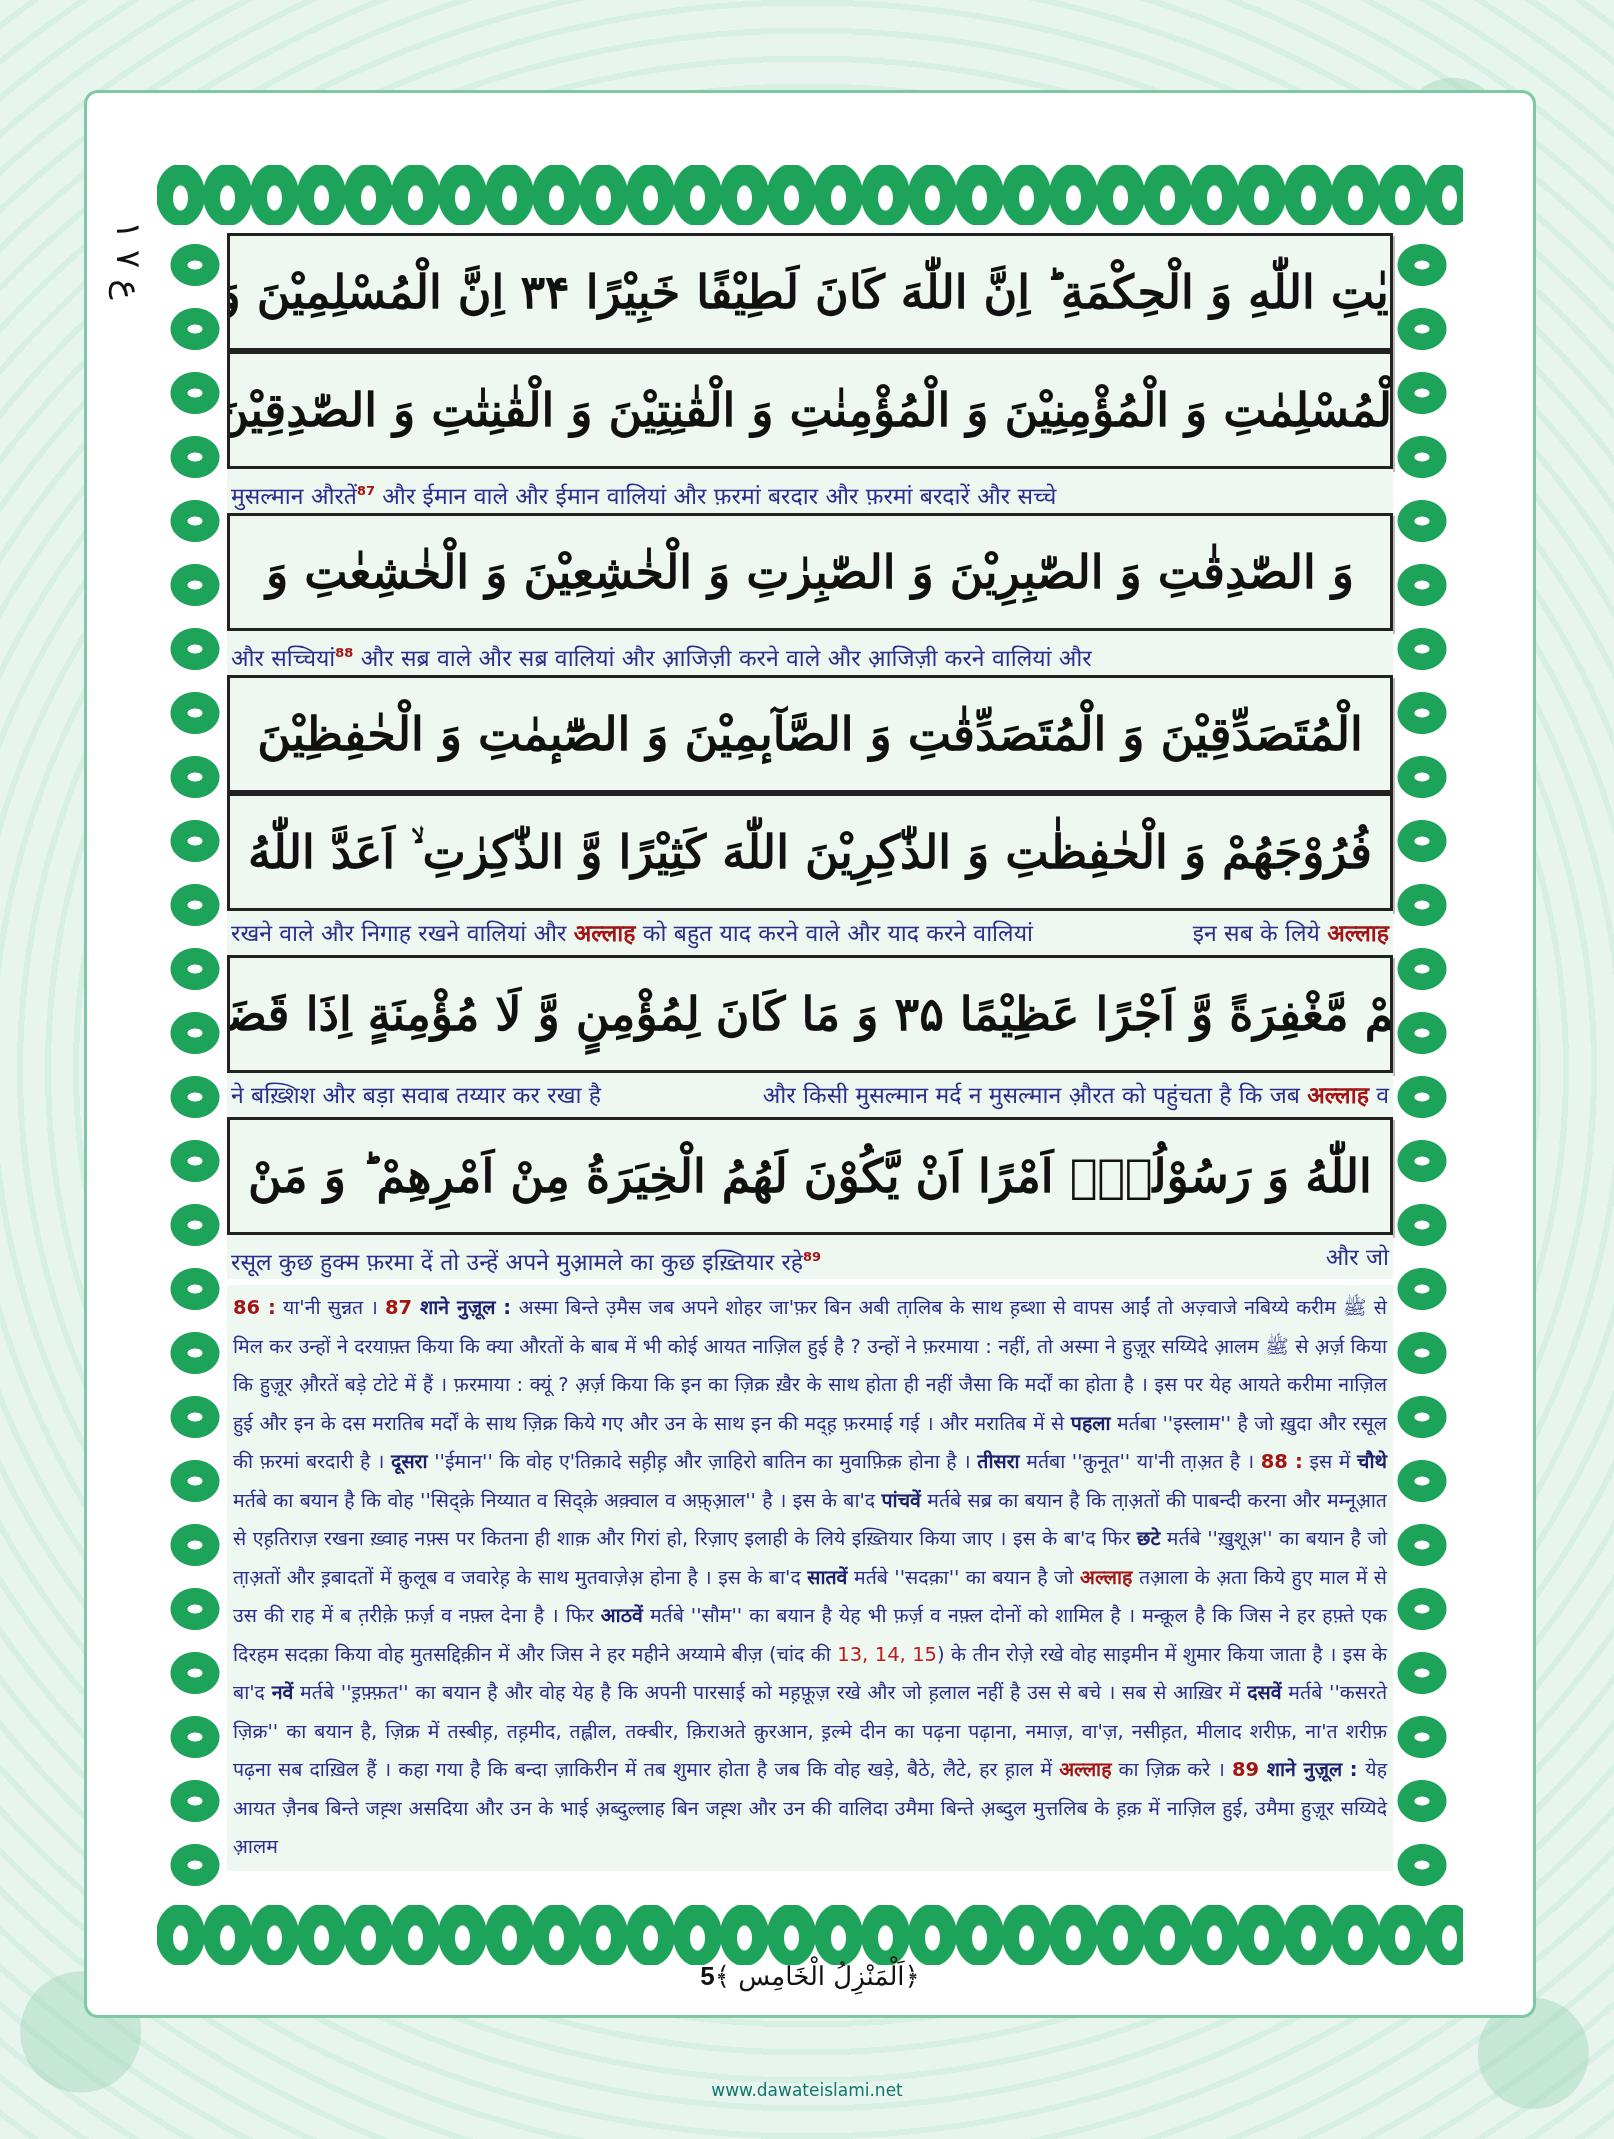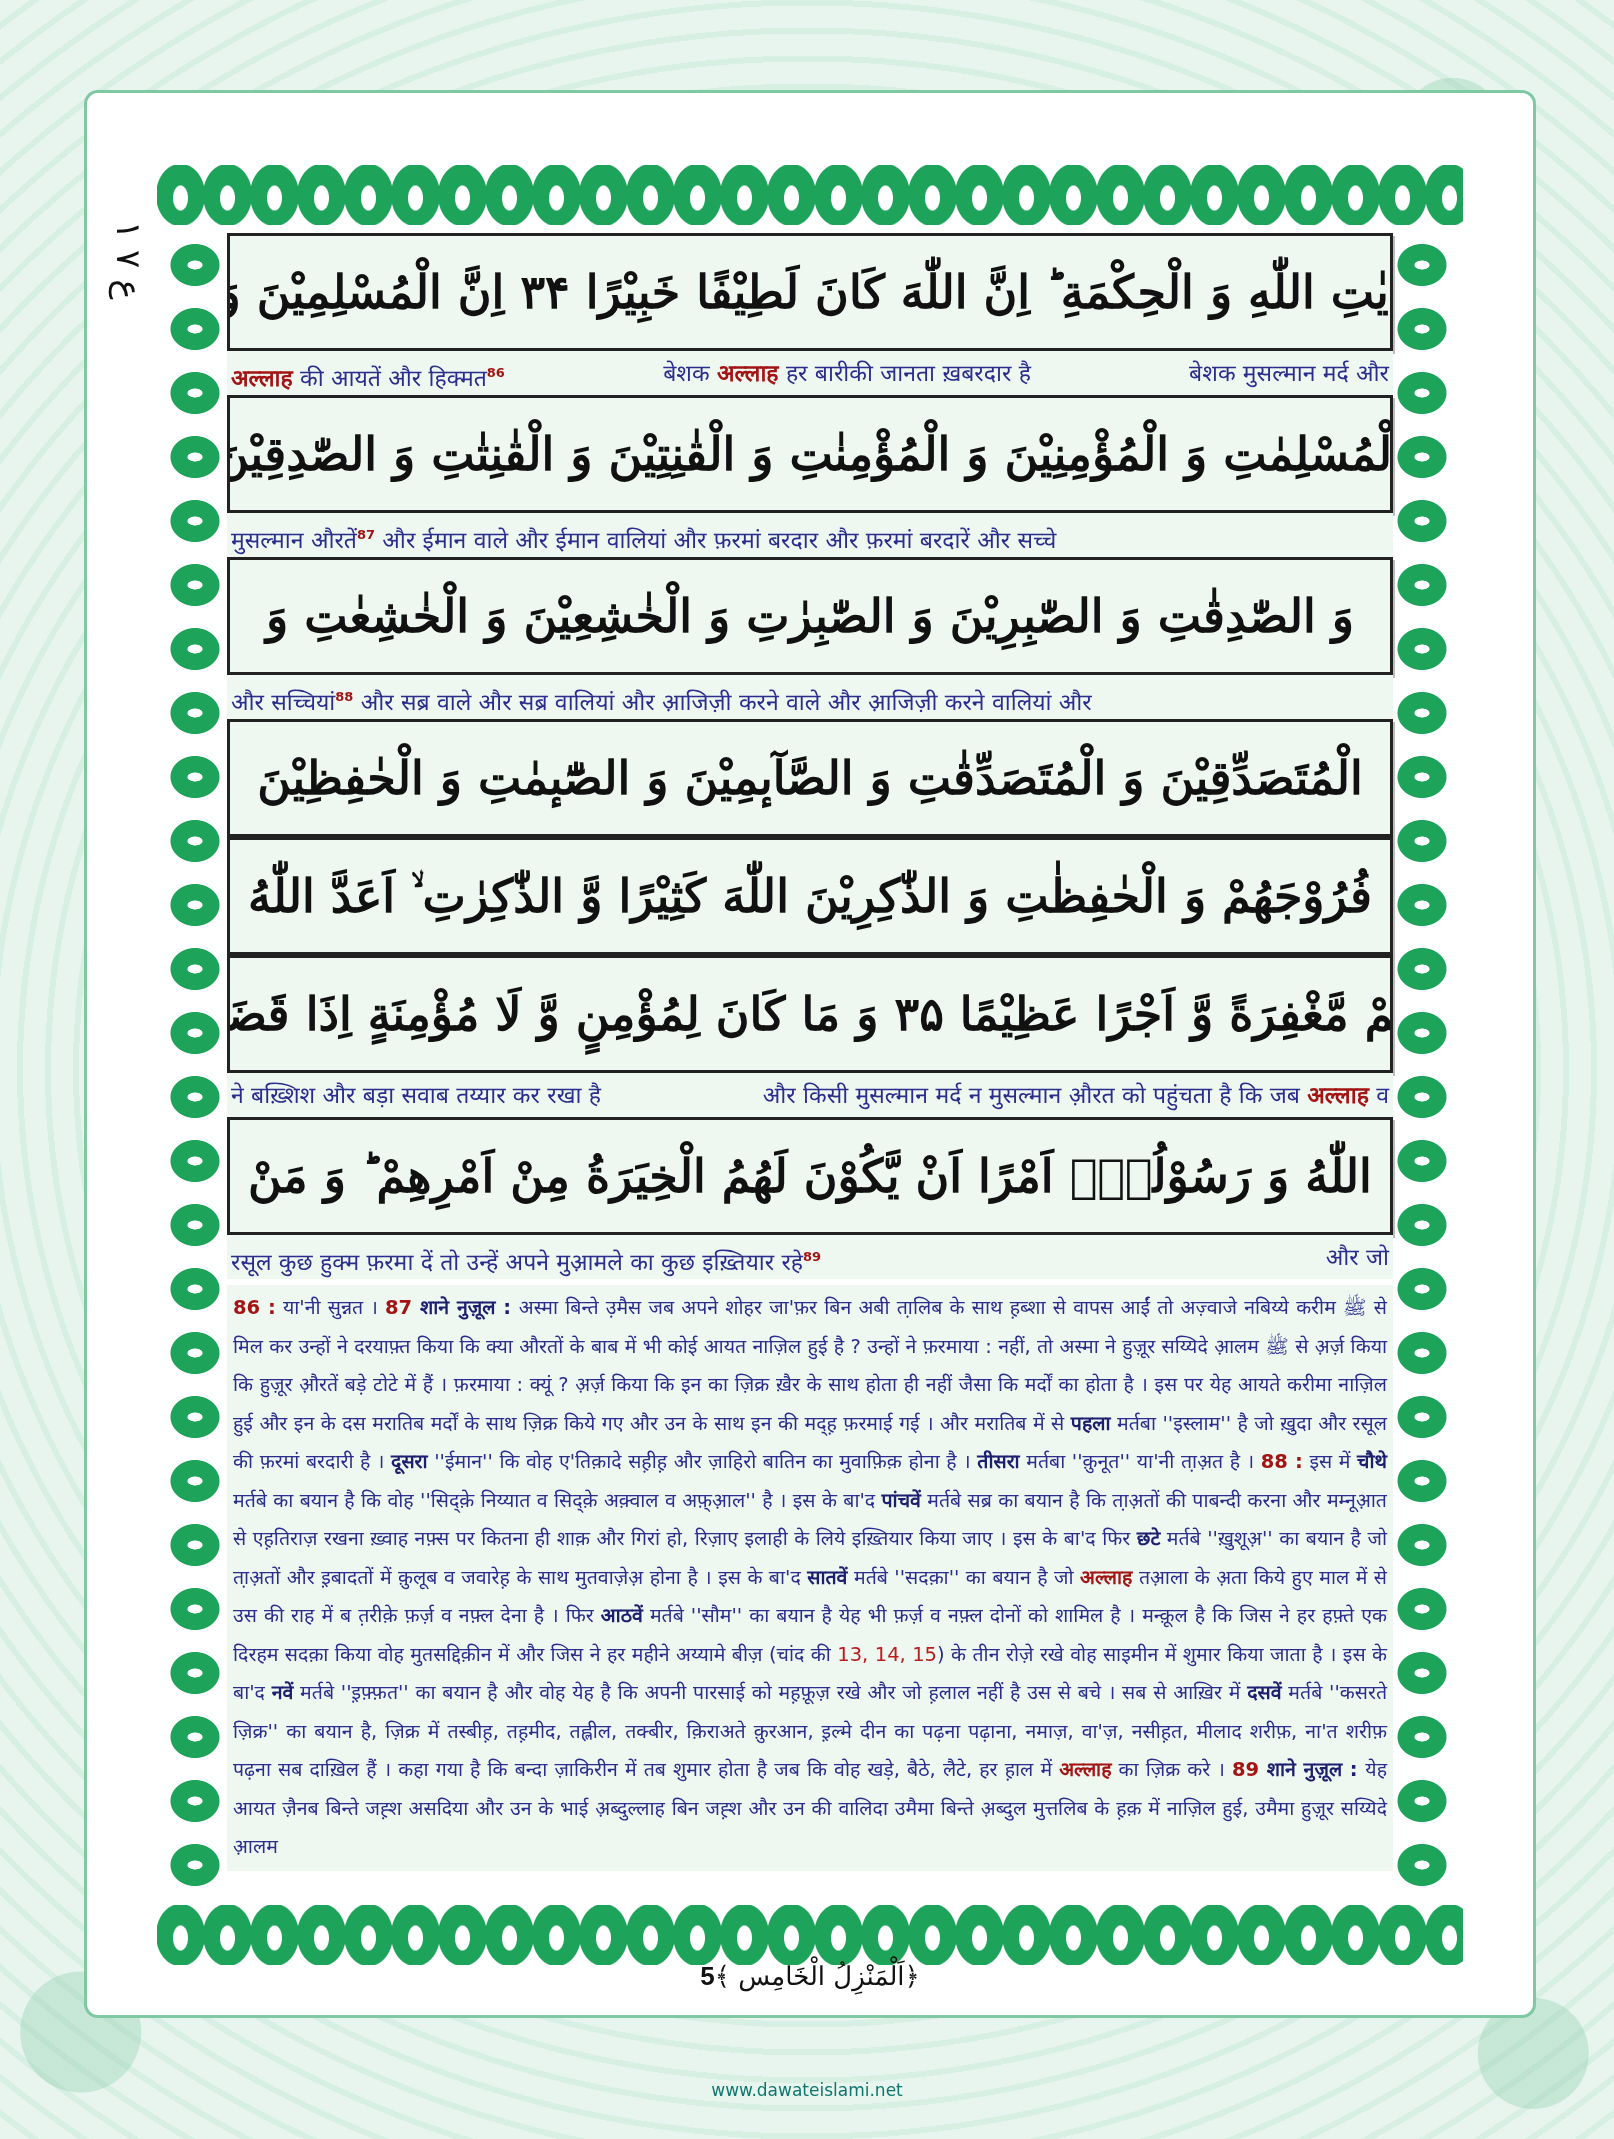--- a/index.html
+++ b/index.html
@@ -93,35 +93,34 @@
 <div class="page">
 
   <div class="ruku">ع ٧ ١</div>
 
   <div class="ornament-row orn-top"></div>
   <div class="ornament-col orn-left"></div>
   <div class="ornament-col orn-right"></div>
 
   <div class="content" id="content">
       <div class="ayah-box">اٰیٰتِ اللّٰهِ وَ الْحِكْمَةِ ؕ اِنَّ اللّٰهَ كَانَ لَطِیْفًا خَبِیْرًا ۳۴ اِنَّ الْمُسْلِمِیْنَ وَ</div>
-      <div class="trans">
-        <span class="seg"><span class="allah">अल्लाह</span><span> की आयतें और हिक्मत</span><span class="sup">86</span></span>
-        <span class="seg"><span>बेशक </span><span class="allah">अल्लाह</span><span> हर बारीकी जानता ख़बरदार है</span></span>
-        <span class="seg"><span>बेशक मुसल्मान मर्द और</span></span>
-      </div>
       <div class="ayah-box">الْمُسْلِمٰتِ وَ الْمُؤْمِنِیْنَ وَ الْمُؤْمِنٰتِ وَ الْقٰنِتِیْنَ وَ الْقٰنِتٰتِ وَ الصّٰدِقِیْنَ</div>
       <div class="trans">
         <span class="seg"><span>मुसल्मान औरतें</span><span class="sup">87</span><span> और ईमान वाले और ईमान वालियां और फ़रमां बरदार और फ़रमां बरदारें और सच्चे</span></span>
       </div>
       <div class="ayah-box">وَ الصّٰدِقٰتِ وَ الصّٰبِرِیْنَ وَ الصّٰبِرٰتِ وَ الْخٰشِعِیْنَ وَ الْخٰشِعٰتِ وَ</div>
       <div class="trans">
         <span class="seg"><span>और सच्चियां</span><span class="sup">88</span><span> और सब्र वाले और सब्र वालियां और आ़जिज़ी करने वाले और आ़जिज़ी करने वालियां और</span></span>
       </div>
       <div class="ayah-box">الْمُتَصَدِّقِیْنَ وَ الْمُتَصَدِّقٰتِ وَ الصَّآىٕمِیْنَ وَ الصّٰٓىٕمٰتِ وَ الْحٰفِظِیْنَ</div>
       <div class="ayah-box">فُرُوْجَهُمْ وَ الْحٰفِظٰتِ وَ الذّٰكِرِیْنَ اللّٰهَ كَثِیْرًا وَّ الذّٰكِرٰتِ ۙ اَعَدَّ اللّٰهُ</div>
+      <div class="trans">
+        <span class="seg"><span>रखने वाले और निगाह रखने वालियां और </span><span class="allah">अल्लाह</span><span> को बहुत याद करने वाले और याद करने वालियां</span></span>
+        <span class="seg"><span>इन सब के लिये </span><span class="allah">अल्लाह</span></span>
+      </div>
       <div class="ayah-box">لَهُمْ مَّغْفِرَةً وَّ اَجْرًا عَظِیْمًا ۳۵ وَ مَا كَانَ لِمُؤْمِنٍ وَّ لَا مُؤْمِنَةٍ اِذَا قَضَى</div>
       <div class="trans">
         <span class="seg"><span>ने बख़्शिश और बड़ा सवाब तय्यार कर रखा है</span></span>
         <span class="seg"><span>और किसी मुसल्मान मर्द न मुसल्मान औ़रत को पहुंचता है कि जब </span><span class="allah">अल्लाह</span><span> व</span></span>
       </div>
       <div class="ayah-box">اللّٰهُ وَ رَسُوْلُهٗۤ اَمْرًا اَنْ یَّكُوْنَ لَهُمُ الْخِیَرَةُ مِنْ اَمْرِهِمْ ؕ وَ مَنْ</div>
       <div class="trans">
         <span class="seg"><span>रसूल कुछ हुक्म फ़रमा दें तो उन्हें अपने मुआ़मले का कुछ इख़्तियार रहे</span><span class="sup">89</span></span>
         <span class="seg"><span>और जो</span></span>
       </div>

